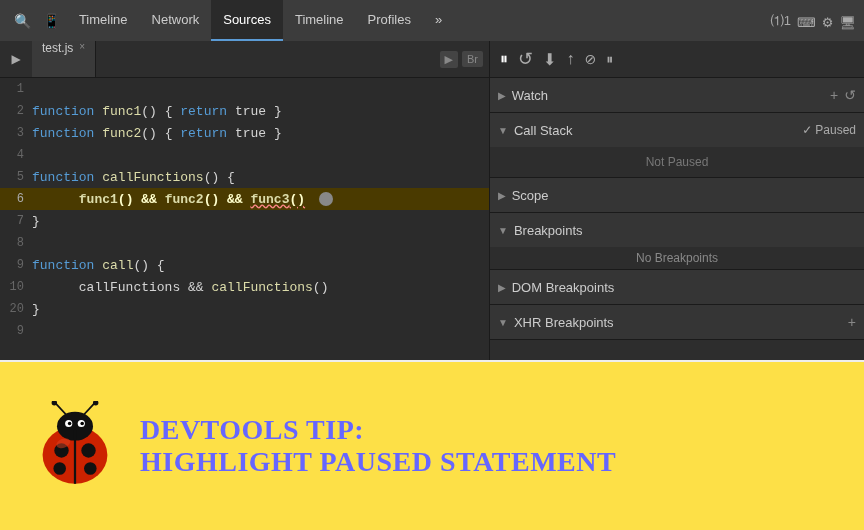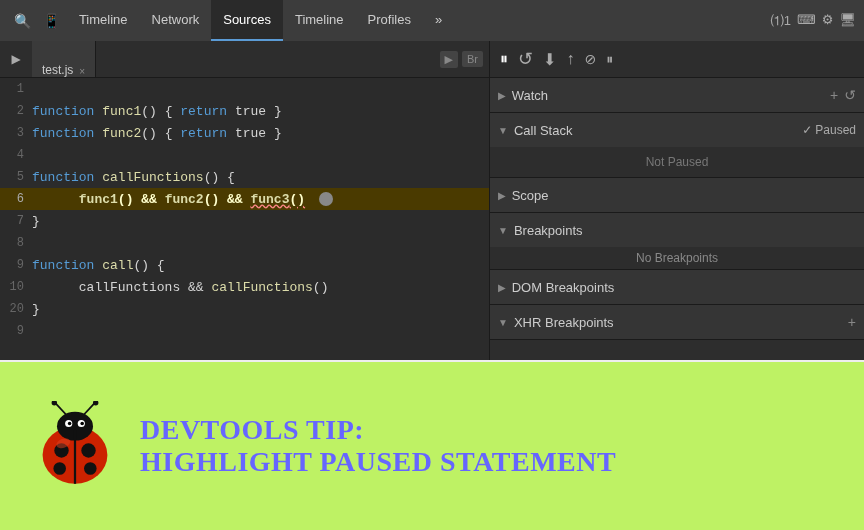--- a/index.html
+++ b/index.html
@@ -36,21 +36,21 @@
       border-bottom: 2px solid transparent;
     }
     .tab-nav-item.active {
       color: #fff;
       border-bottom: 2px solid #5b9bd5;
       background: #2a2a2a;
     }
     .toolbar-right {
       margin-left: auto;
       display: flex;
-      align-items: flex-start;
+      align-items: flex-end;
       gap: 6px;
     }
     .toolbar-right-icon {
       color: #aaa;
       font-size: 13px;
       cursor: pointer;
     }
 
     
     .file-toolbar {
@@ -72,21 +72,21 @@
       align-items: center;
       justify-content: center;
       width: 32px;
       height: 100%;
       color: #aaa;
       cursor: pointer;
       font-size: 12px;
     }
     .file-tab {
       display: flex;
-      align-items: flex-end;
+      align-items: flex-start;
       padding: 0 10px;
       background: #3a3a3a;
       color: #ccc;
       font-size: 12px;
       cursor: pointer;
       gap: 6px;
       border-right: 1px solid #1a1a1a;
     }
     .file-tab .close-x {
       font-size: 10px;
@@ -238,21 +238,21 @@
       text-align: center;
       background: #2d2d2d;
     }
     .panel-body.not-paused {
       padding: 8px;
       color: #777;
     }
 
     
     .tip-section {
-      background: #bef264;
+      background: #fde047;
       height: 170px;
       display: flex;
       align-items: center;
       padding: 20px 30px;
       gap: 20px;
       border-top: 2px solid #eee;
     }
     .ladybug {
       width: 90px;
       height: 90px;

